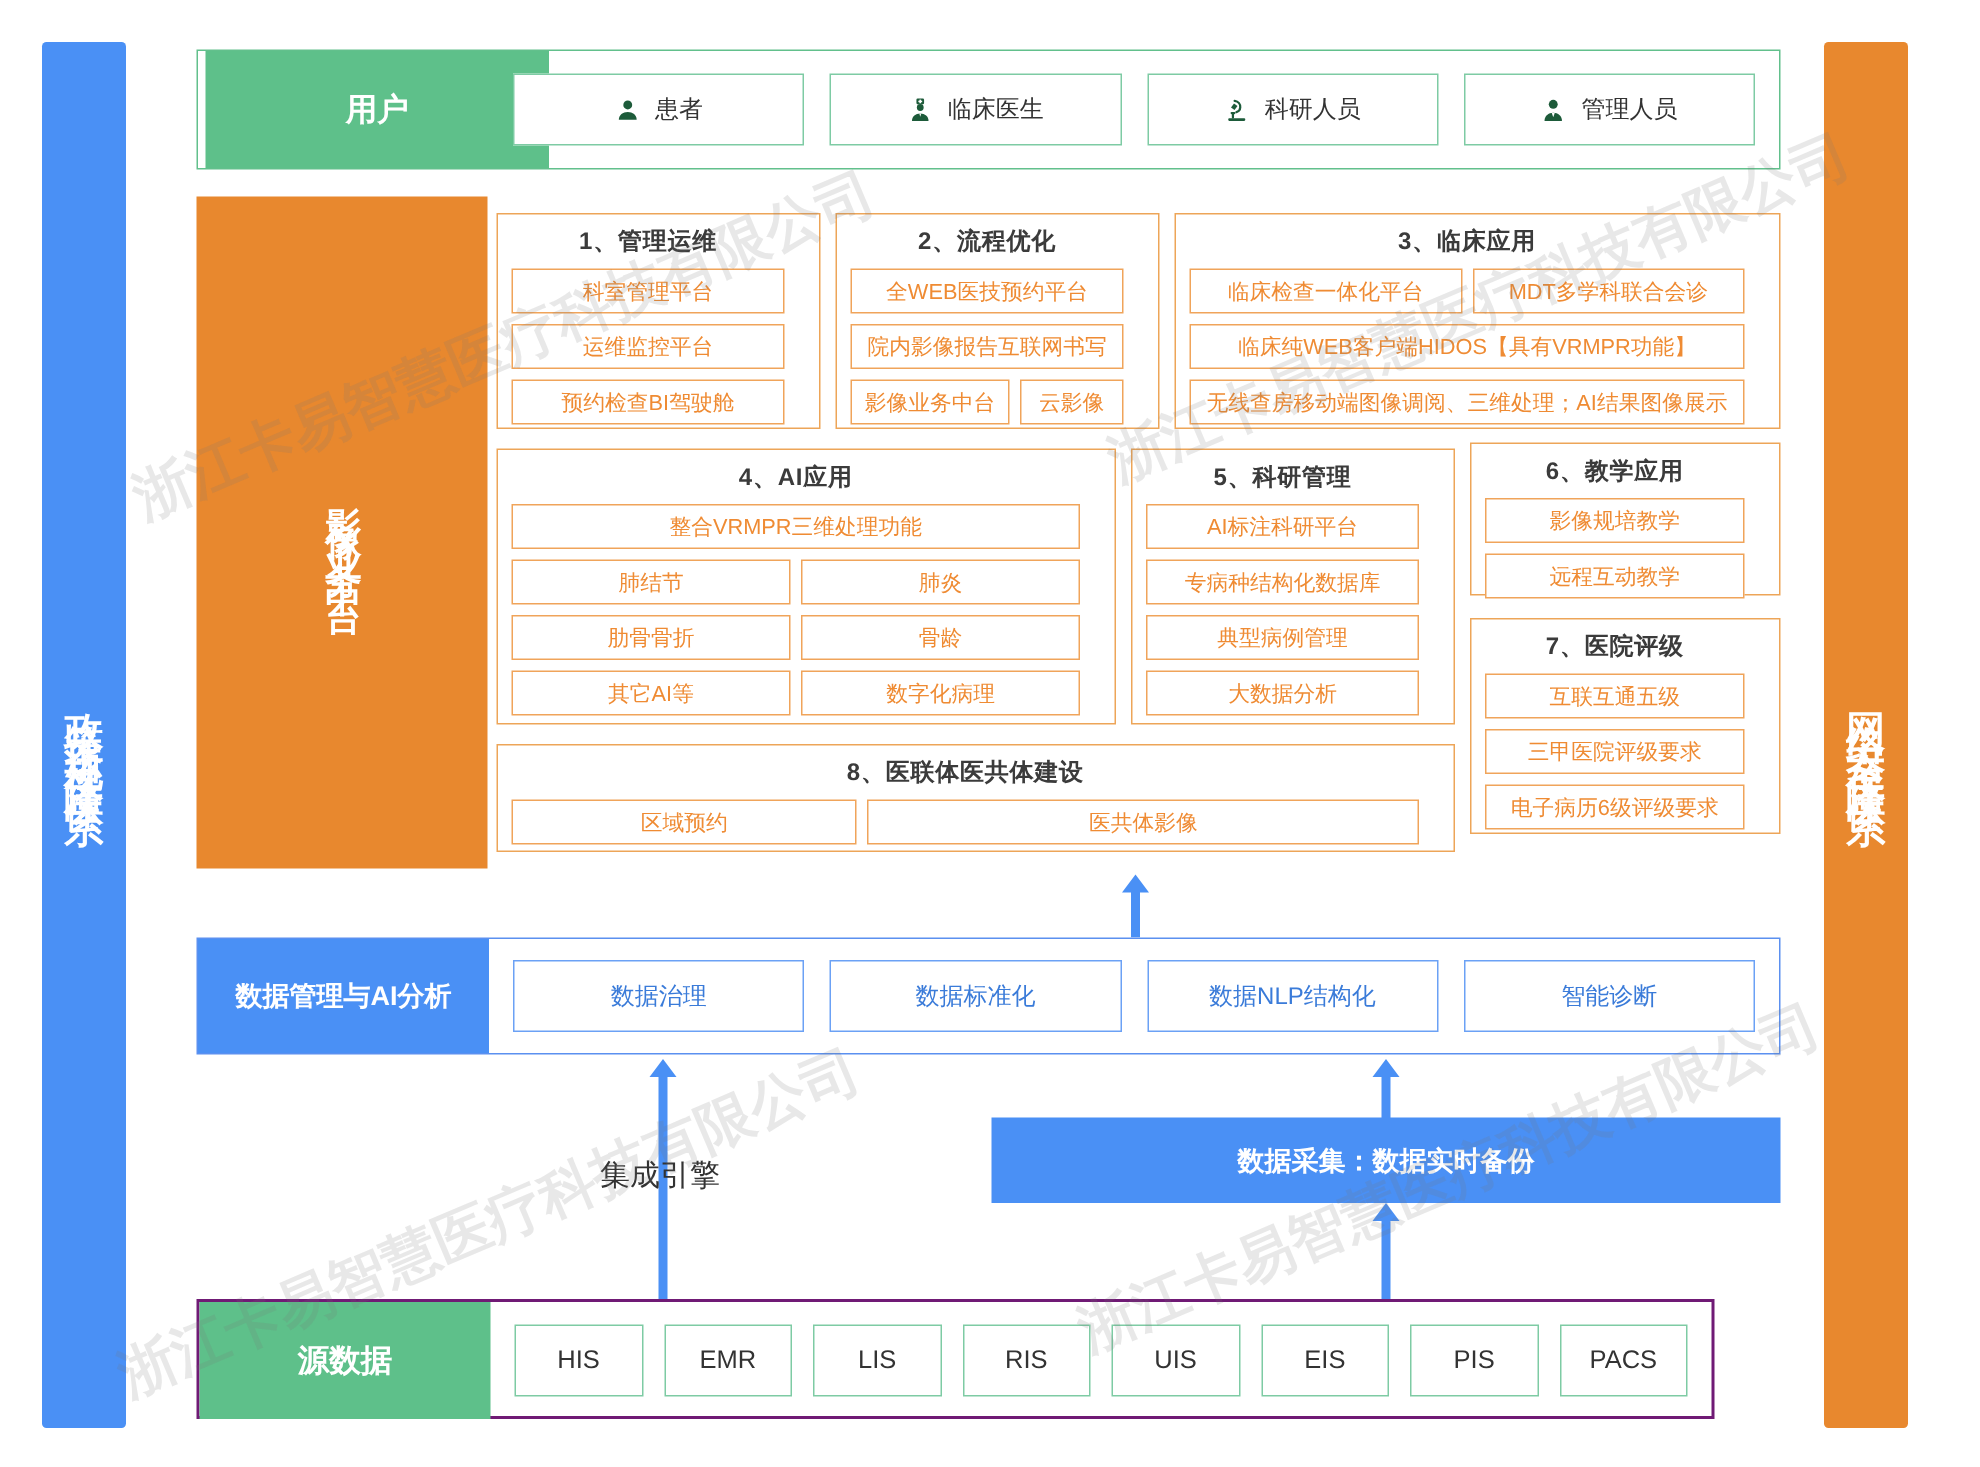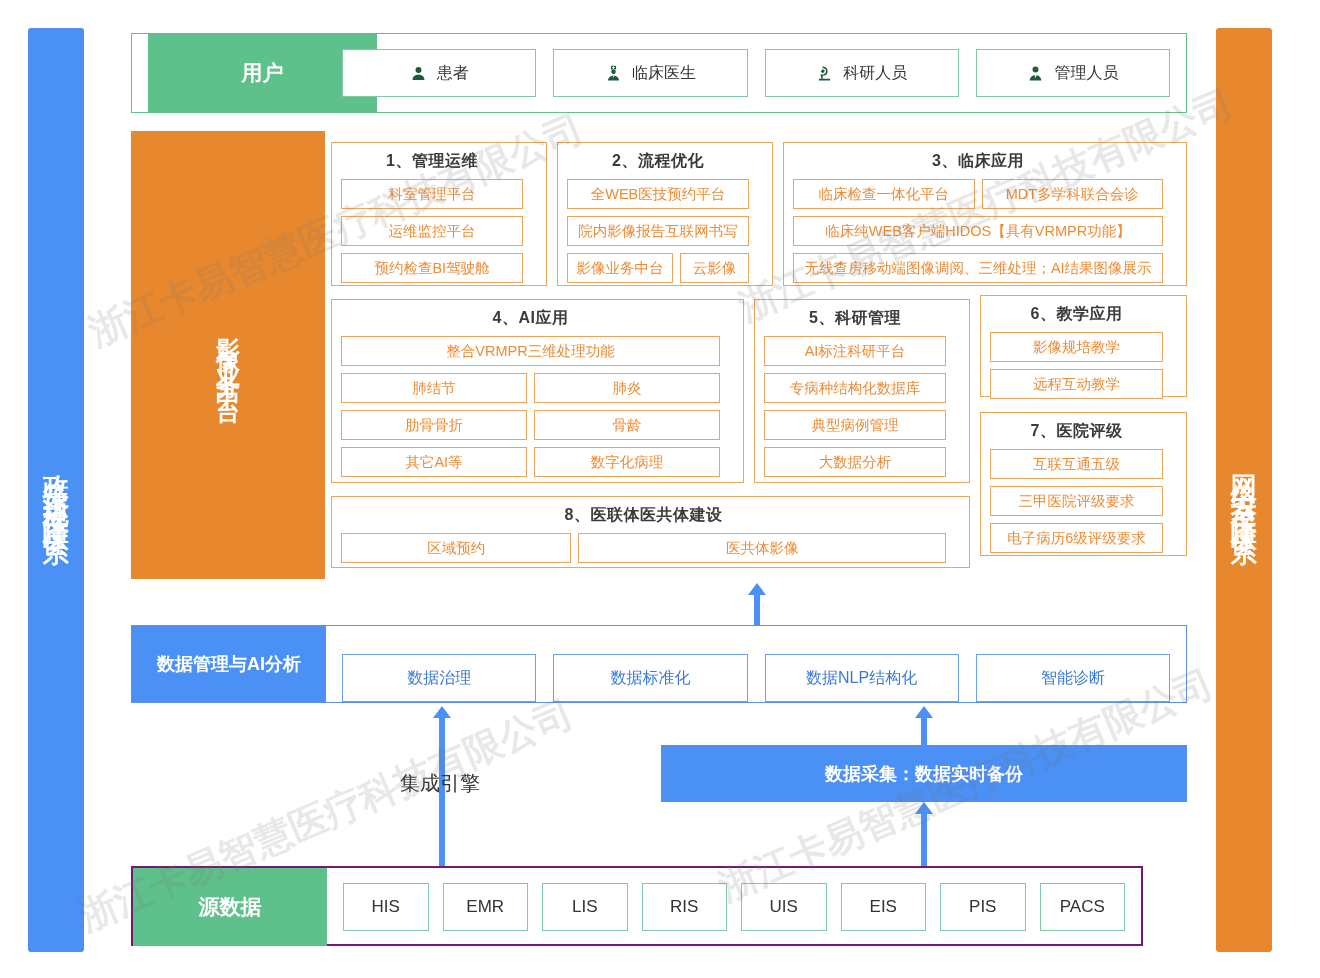--- a/index.html
+++ b/index.html
@@ -31,21 +31,21 @@
   #pillar-right{left:1216px;top:28px;width:56px;height:924px;background:#e8882e;}
 
   
   .row{position:absolute;}
   .row-label{position:absolute;display:flex;align-items:center;
      justify-content:center;color:#fff;font-weight:700;}
 
   
   #user-row{left:131px;top:33px;width:1056px;height:80px;
     border:1px solid #62c08c;box-sizing:border-box;background:#fff;}
-  #user-label{left:16px;top:0;width:229px;height:78px;background:#5ec08a;font-size:21px;}
+  #user-label{left:5px;top:0;width:229px;height:78px;background:#5ec08a;font-size:21px;}
   .user-items{position:absolute;left:194px;top:0;right:0;height:78px;
     display:flex;align-items:center;gap:17px;padding:0 16px;box-sizing:border-box;}
   .user-card{flex:1;height:48px;border:1px solid #7ecba4;background:#fff;
     display:flex;align-items:center;justify-content:center;gap:10px;
     font-size:16px;color:#333;box-sizing:border-box;}
   .user-card svg{display:block;}
 
   
   #mid-row{left:131px;top:131px;width:1056px;height:448px;}
   #mid-label{left:0;top:0;width:194px;height:448px;background:#e8882e;font-size:24px;}
@@ -63,21 +63,21 @@
   .chip:last-child{margin-bottom:0;}
   .chip-row{display:flex;gap:7px;margin-bottom:7px;}
   .chip-row:last-child{margin-bottom:0;}
   .chip-row .chip{flex:1;margin-bottom:0;}
 
   
   #data-row{left:131px;top:625px;width:1056px;height:78px;
     border:1px solid #5b90f0;box-sizing:border-box;background:#fff;padding-left:20px;}
   #data-label{left:0;top:0;width:194px;height:76px;background:#4a90f5;font-size:18px;}
   .data-items{position:absolute;left:194px;top:0;right:0;height:76px;
-    display:flex;align-items:flex-end;gap:17px;padding:0 16px;box-sizing:border-box;}
+    display:flex;align-items:center;gap:17px;padding:0 16px;box-sizing:border-box;}
   .data-card{flex:1;height:48px;border:1px solid #6ba1f5;background:#fff;
     display:flex;align-items:center;justify-content:center;
     font-size:16px;color:#3a7bd9;box-sizing:border-box;}
 
   
   #collect-bar{position:absolute;left:661px;top:745px;width:526px;height:57px;
      background:#4a90f5;display:flex;align-items:center;justify-content:center;
      color:#fff;font-weight:700;font-size:18px;}
   #engine-label{position:absolute;left:380px;top:770px;width:120px;
      text-align:center;font-size:20px;color:#333;}

